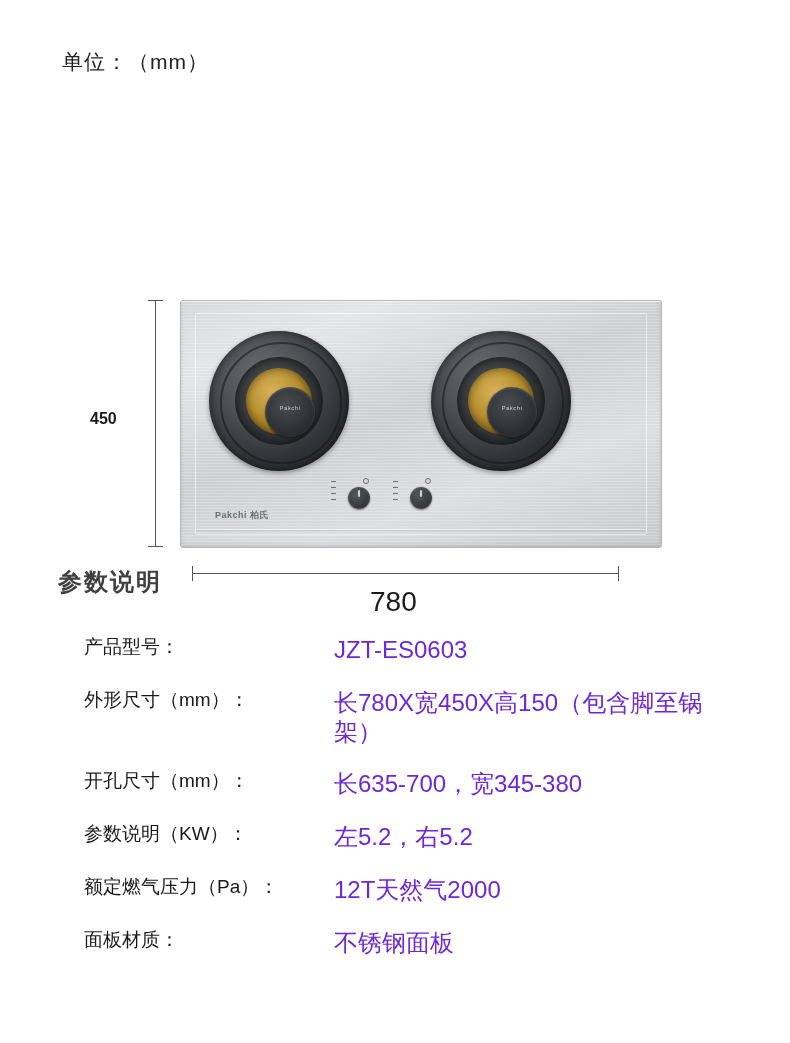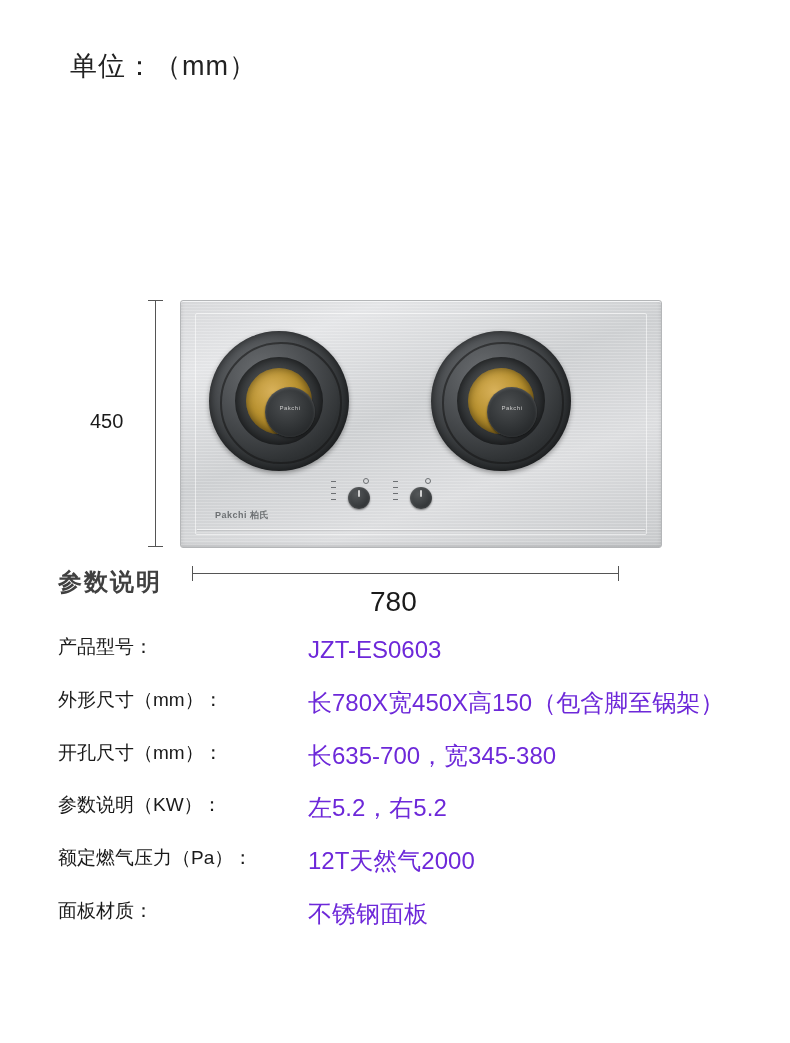--- a/index.html
+++ b/index.html
@@ -14,24 +14,23 @@
     font-family: "Liberation Sans", sans-serif;
     color: #1a1a1a;
     overflow: hidden;
   }
 
   
   .unit-label {
     position: absolute;
     left: 62px;
     top: 48px;
-    font-size: 27px;
+    font-size: 21px;
     letter-spacing: 1px;
     color: #222;
-    margin-left: 8px;
   }
 
   
   .diagram {
     position: absolute;
     left: 0;
     top: 140px;
     width: 790px;
     height: 340px;
   }
@@ -51,22 +50,23 @@
     width: 15px;
     height: 1px;
     background: #555;
   }
   .dim-v-cap-top { top: 160px; }
   .dim-v-cap-bot { top: 406px; }
   .dim-v-text {
     position: absolute;
     left: 90px;
     top: 270px;
-    font-size: 20px;
+    font-size: 16px;
     color: #1a1a1a;
+    font-weight: bold;
   }
 
   
   .dim-h-line {
     position: absolute;
     left: 192px;
     top: 433px;
     width: 427px;
     height: 1px;
     background: #555;
@@ -312,20 +312,21 @@
     display: flex;
     align-items: flex-start;
     margin-bottom: 24px;
   }
   .spec-label {
     width: 250px;
     flex: 0 0 250px;
     font-size: 19px;
     color: #1a1a1a;
     line-height: 1.2;
+    margin-left: 26px;
   }
   .spec-value {
     flex: 1;
     font-size: 24px;
     color: #6d28d9;
     line-height: 1.2;
   }
 </style>
 </head>
 <body>

